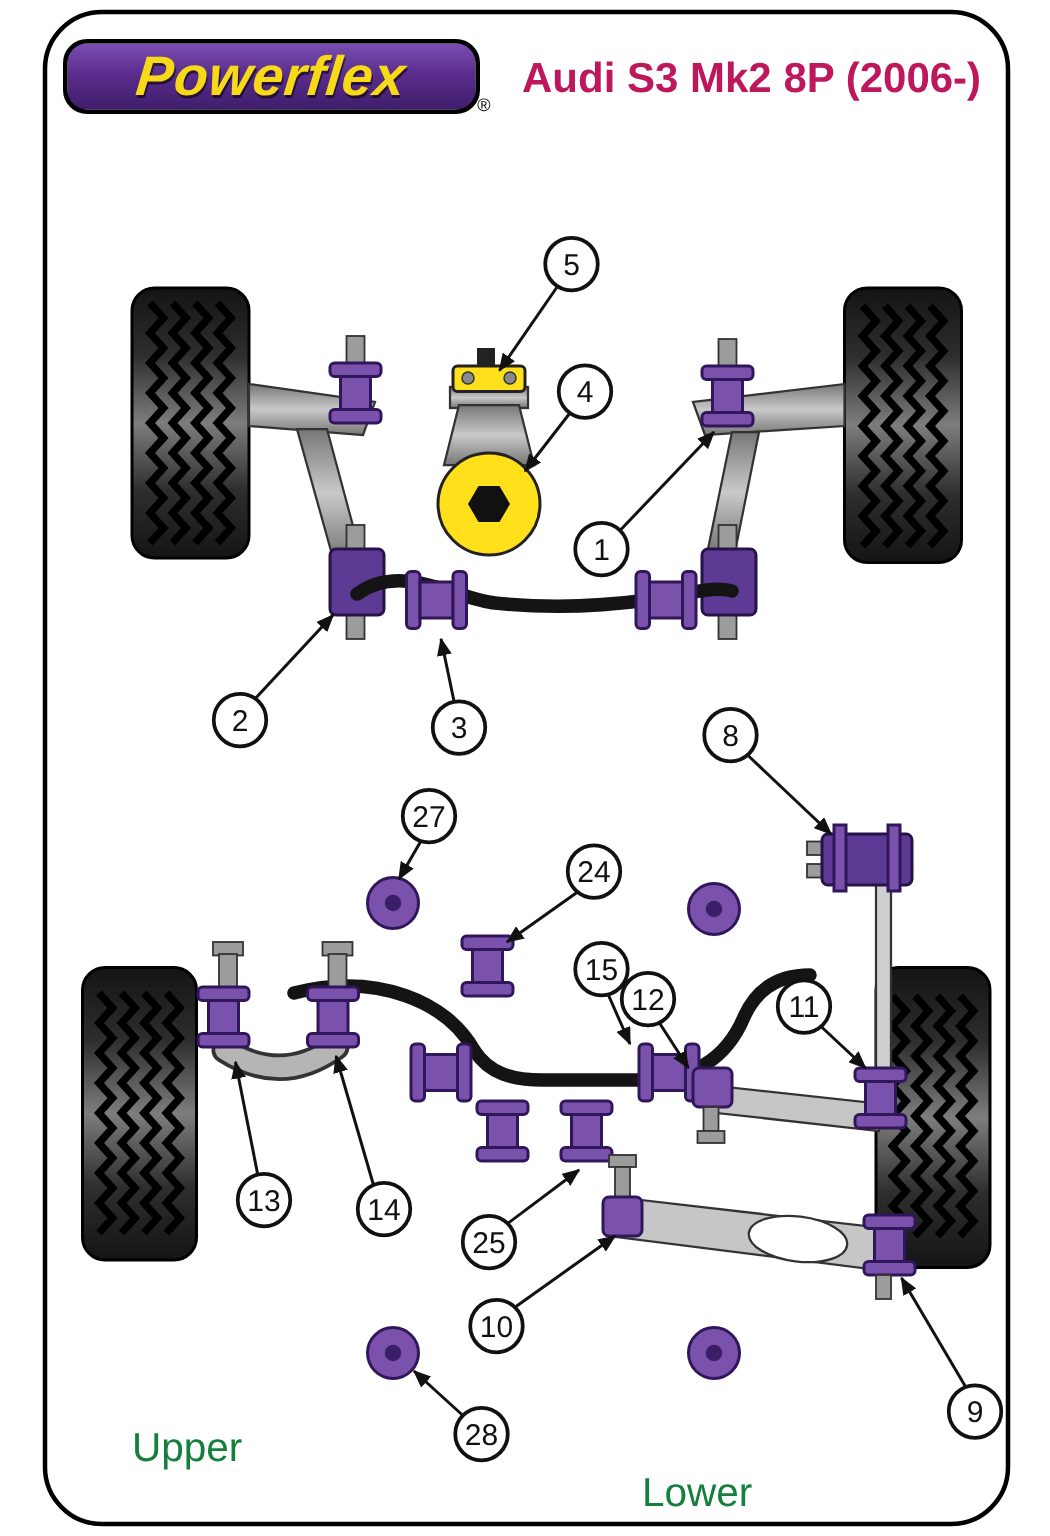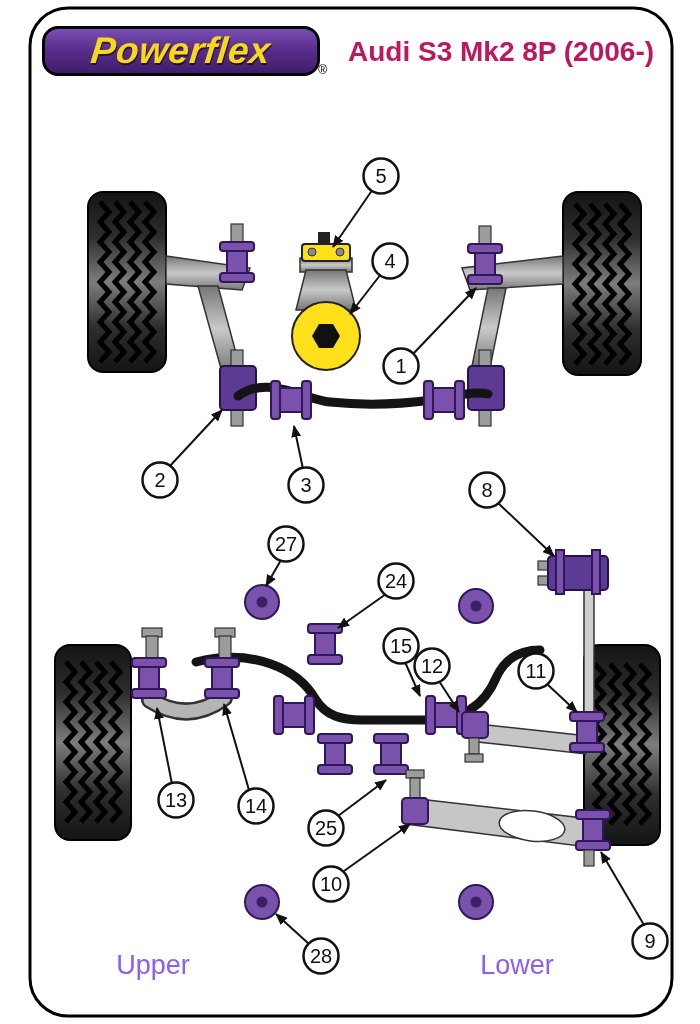--- a/index.html
+++ b/index.html
@@ -28,24 +28,24 @@
         background:linear-gradient(180deg,#7a4fb2 0%,#5b2d8e 45%,#3f1d6b 100%);
         border:3px solid #000;border-radius:16px;box-sizing:border-box;
         display:flex;align-items:center;justify-content:center;}
   .logo-text{color:#f7d917;font-style:italic;font-weight:700;font-size:37px;
              letter-spacing:.5px;transform:skewX(-6deg);
              text-shadow:1px 2px 0 rgba(0,0,0,.55);}
   .logo-reg{position:absolute;right:-10px;bottom:-4px;font-size:12px;color:#000;
             font-style:normal;}
   .title{position:absolute;left:348px;top:36px;width:330px;font-size:28px;
          font-weight:700;color:#be185d;white-space:nowrap;}
-  .footer-label{position:absolute;top:950px;width:130px;text-align:center;
-                font-size:27px;color:#8b5cf6;}
+  .footer-label{position:absolute;top:950px;width:130px;text-align:left;
+                font-size:27px;color:#15803d;}
   .footer-label.left{left:88px;}
-  .footer-label.right{left:452px;}
+  .footer-label.right{left:428px;margin-top:30px;}
 </style>
 </head>
 <body>
 
 <svg class="canvas" width="700" height="1024" viewBox="0 0 700 1024">
   <defs>
     <marker id="arrowhead" markerWidth="12" markerHeight="10" refX="11" refY="5" orient="auto" markerUnits="userSpaceOnUse">
       <path d="M0,0 L12,5 L0,10 Z" fill="#111"></path>
     </marker>
     <linearGradient id="tireGrad" x1="0" y1="0" x2="0" y2="1">

